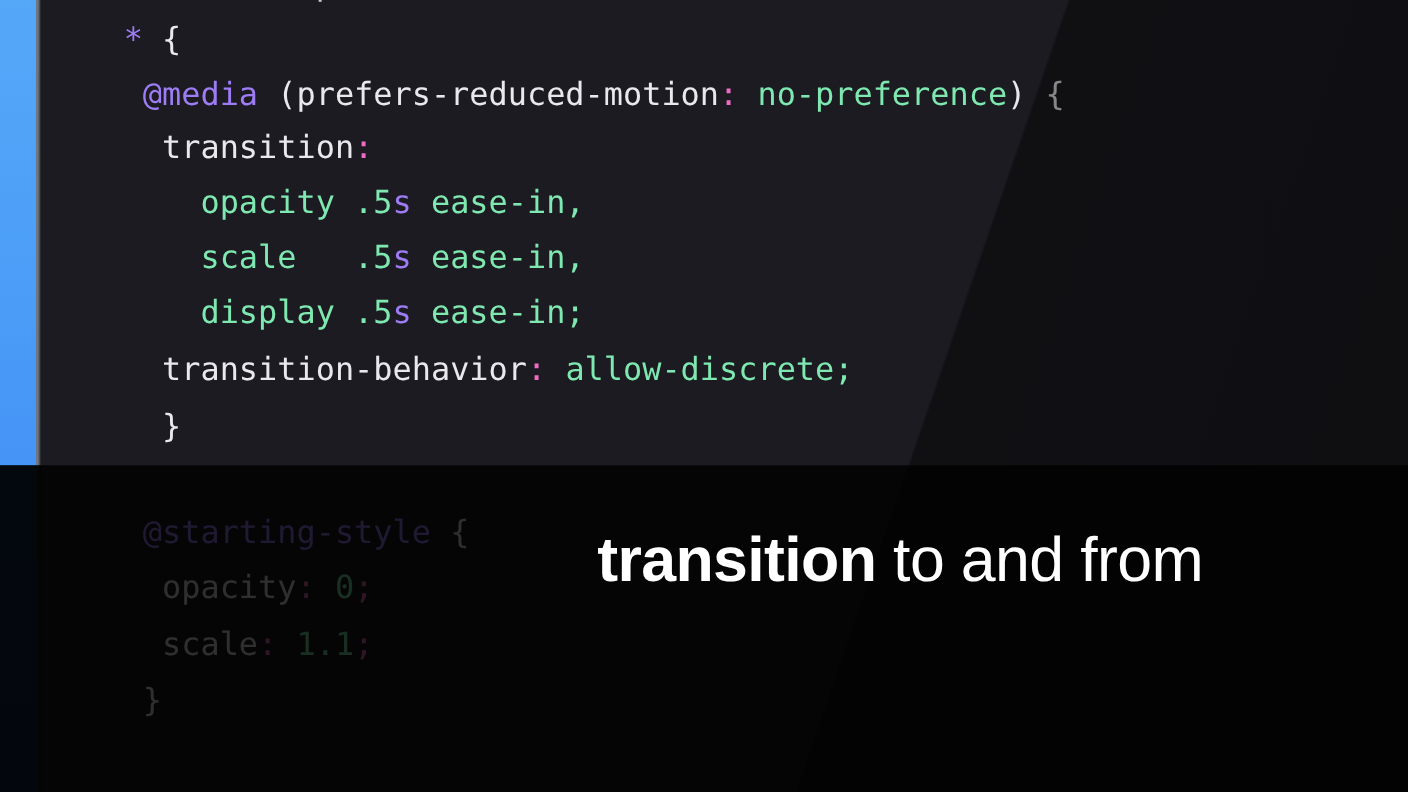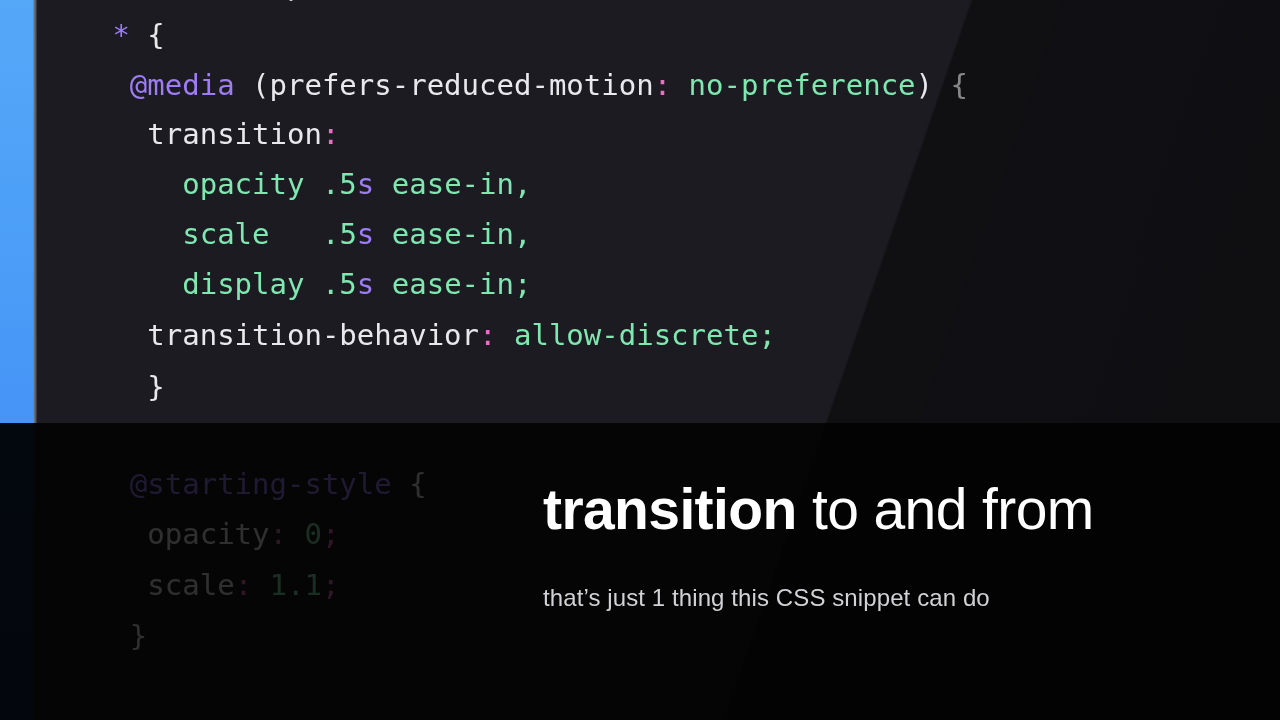--- a/index.html
+++ b/index.html
@@ -166,16 +166,15 @@
   <div id="accent-rail"></div>
   <div id="rail-divider"></div>
 
   <div id="lower-scrim"></div>
   <div id="lower-scrim-rail"></div>
 
   <div id="caption">
     <h1 id="caption-title">
       <span class="strong">transition</span><span> to and from</span>
     </h1>
-    <p id="caption-subtitle">that’s just 1 thing this CSS snippet can do</p>
   </div>
 
 </div>
 
 </body></html>

